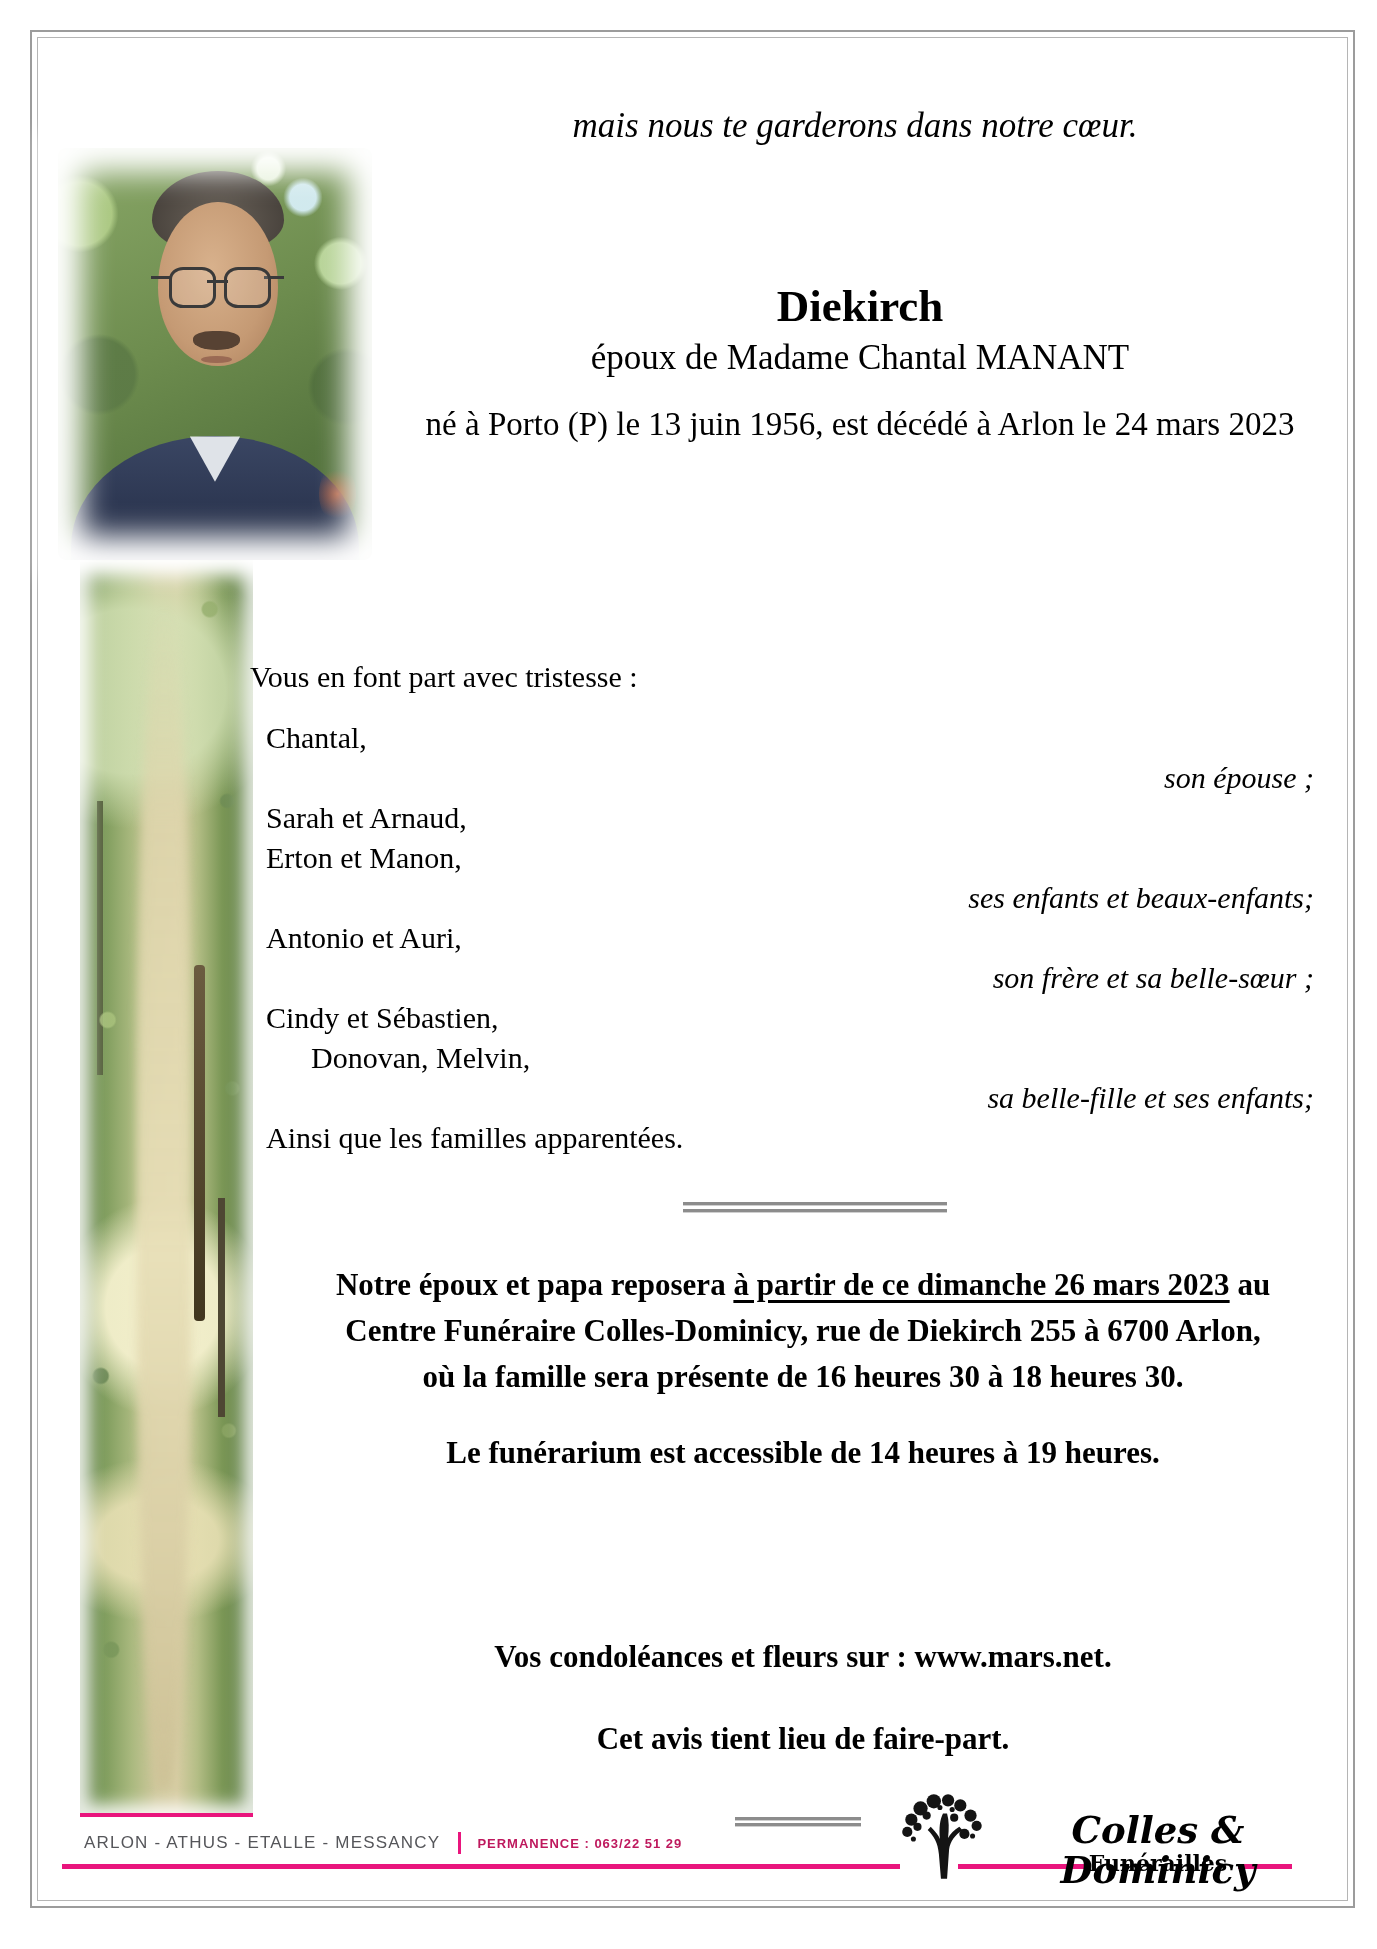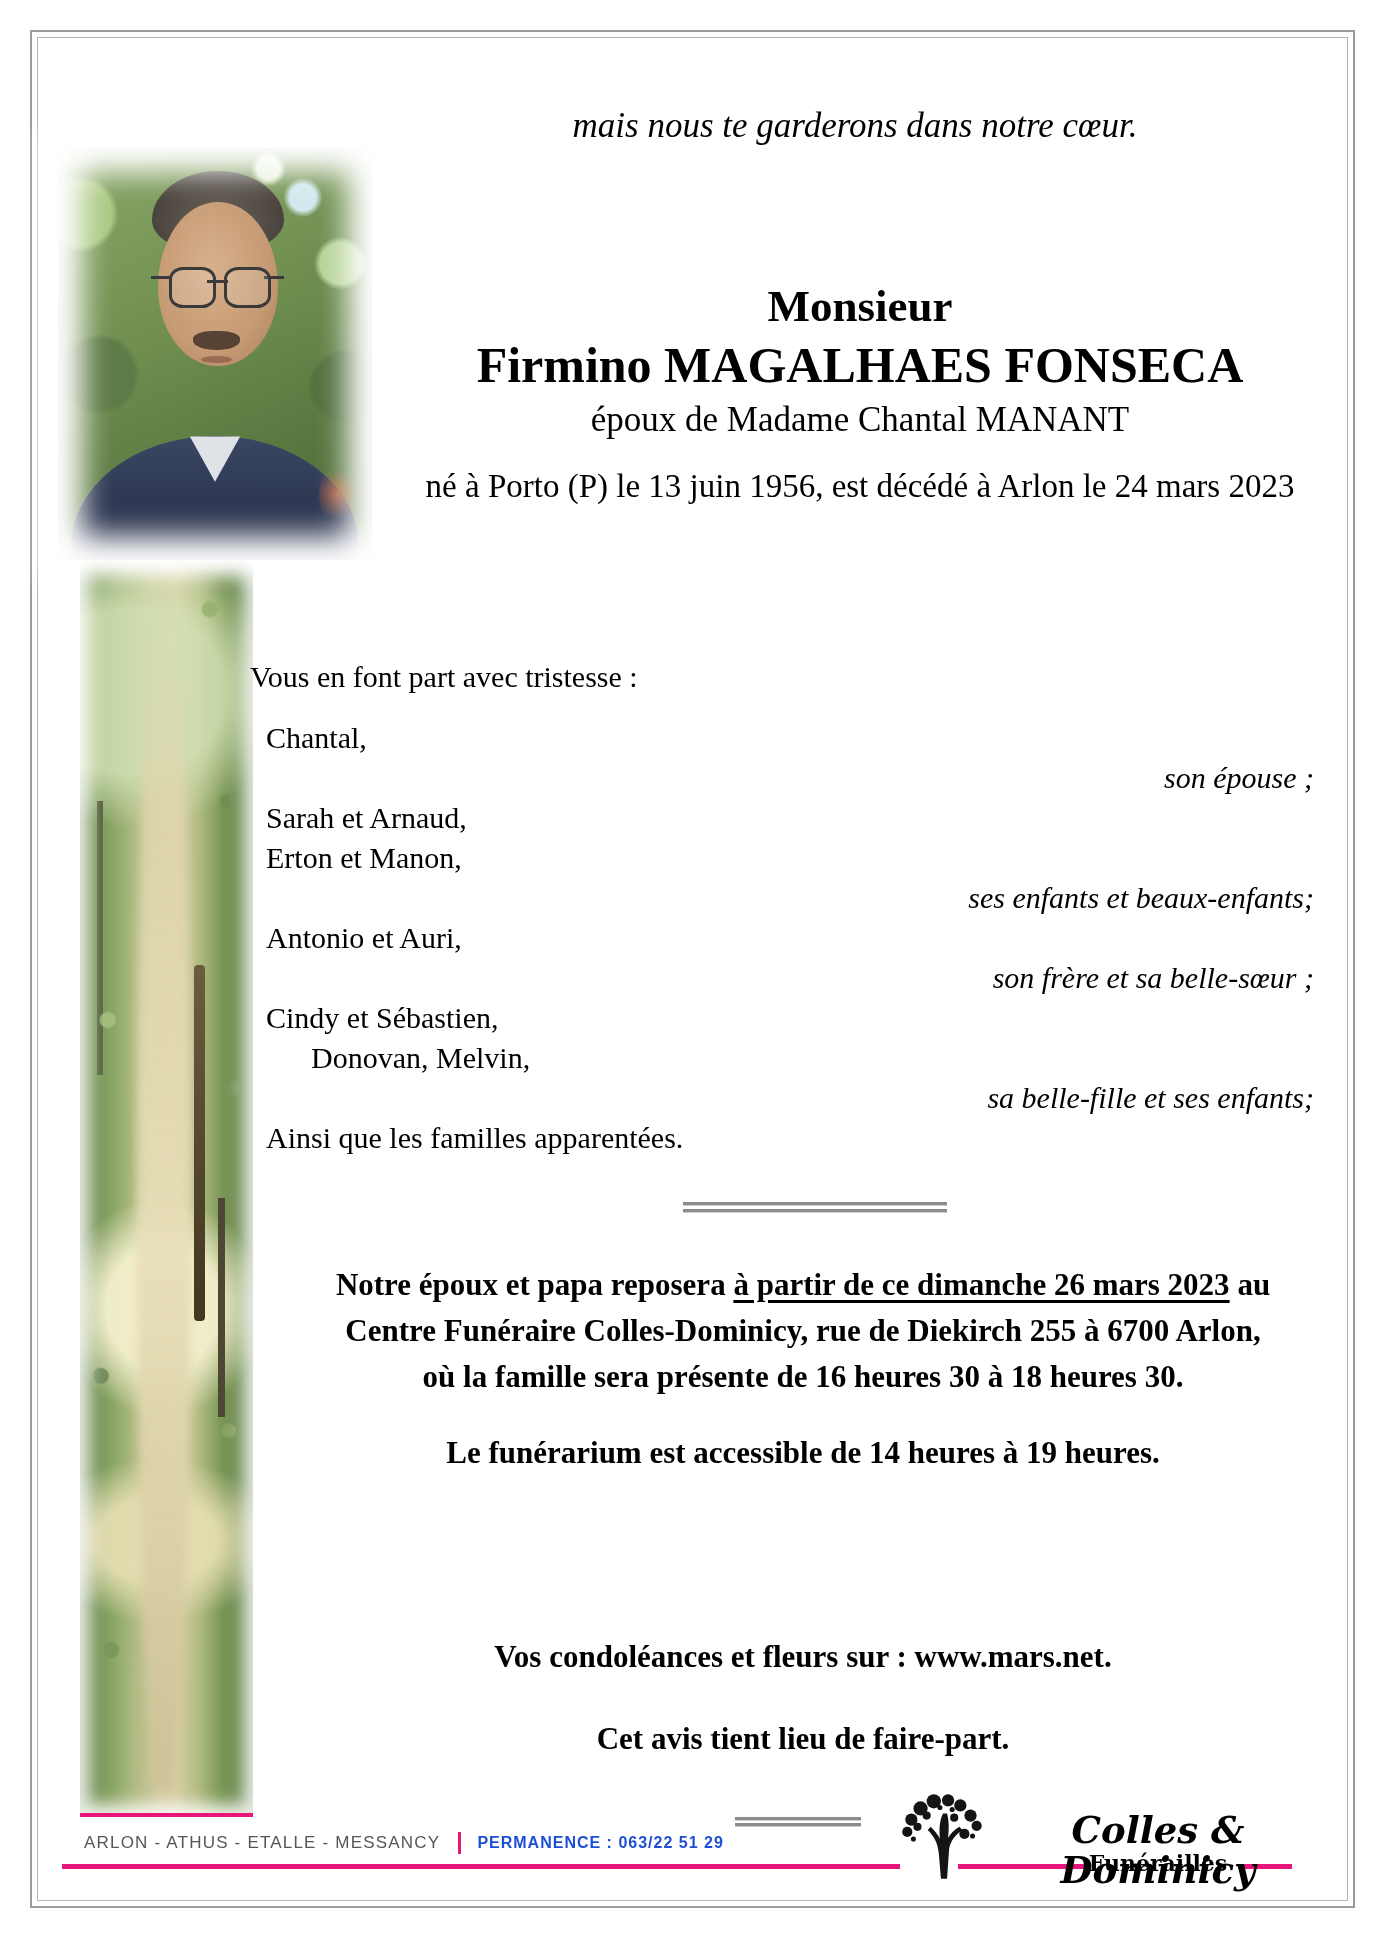--- a/index.html
+++ b/index.html
@@ -103,21 +103,21 @@
   .p3{top:1508px;}
   .p4{top:1634px;}
   .p5{top:1716px;}
   .u{text-decoration:underline;text-decoration-thickness:2.5px;text-underline-offset:5px;}
 
   
   .footer-left{position:absolute;left:84px;top:1830px;height:26px;display:flex;align-items:center;z-index:3;
     font-family:"Liberation Sans", sans-serif;}
   .f-cities{font-size:17px;letter-spacing:1.2px;color:#55565a;}
   .f-vbar{width:3px;height:22px;margin:0 16px 0 18px;}
-  .f-perm{font-size:16px;letter-spacing:1px;color:#1d4ed8;font-weight:600;}
+  .f-perm{font-size:13px;letter-spacing:1px;color:#be185d;font-weight:600;}
   .pink-seg{position:absolute;top:1864px;height:5px;z-index:3;}
   .seg1{left:62px;width:838px;}
   .seg2{left:958px;width:127px;}
   .seg3{left:1238px;width:54px;}
   .mini-divider{position:absolute;left:735px;top:1817px;width:126px;z-index:3;}
   .mini-divider .dl{height:3px;margin-bottom:3px;}
   .tree{position:absolute;left:893px;top:1793px;width:102px;height:86px;z-index:4;}
   .brand{position:absolute;left:1008px;top:1810px;width:300px;text-align:center;z-index:4;
     font-family:"DejaVu Serif", serif;font-style:italic;font-weight:bold;font-size:37px;line-height:40px;}
   .brand-sub{position:absolute;left:1058px;top:1848px;width:200px;text-align:center;z-index:4;
@@ -158,22 +158,21 @@
     <div class="fo-trunk1"></div>
     <div class="fo-trunk2"></div>
     <div class="fo-trunk3"></div>
     <div class="fo-speckle"></div>
     <div class="fo-topfade"></div>
     <div class="fo-feather"></div>
   </div>
   <div class="forest-underline" style="background:#e9157d;"></div>
 
   <div class="header">
-    <div class="h-title">Monsieur</div>
-    <div class="h-name">Firmino MAGALHAES FONSECA</div>
+    <div class="h-title">Diekirch</div>
     <div class="h-spouse">époux de Madame Chantal MANANT</div>
     <div class="h-life">né à Porto (P) le 13 juin 1956, est décédé à Arlon le 24 mars 2023</div>
   </div>
 
   <div class="fam-intro">Vous en font part avec tristesse :</div>
   <div class="family">
     <div class="fam-row r-name">Chantal,</div>
     <div class="fam-row r-rel">son épouse ;</div>
     <div class="fam-row r-name">Sarah et Arnaud,</div>
     <div class="fam-row r-name">Erton et Manon,</div>

